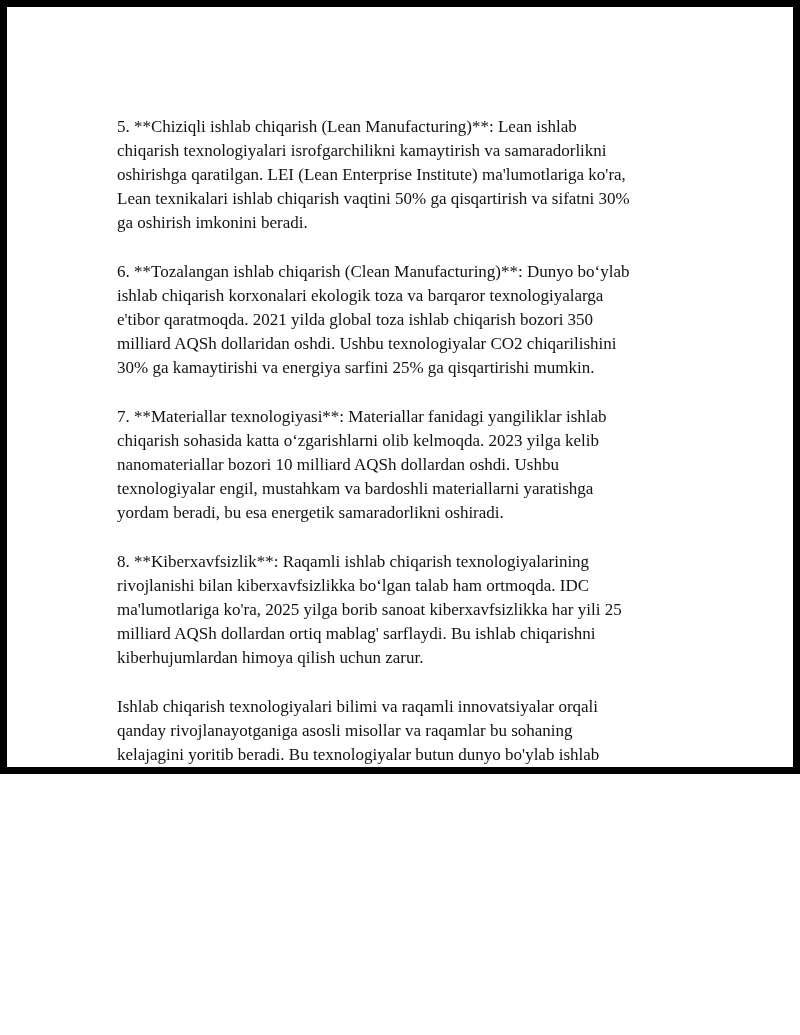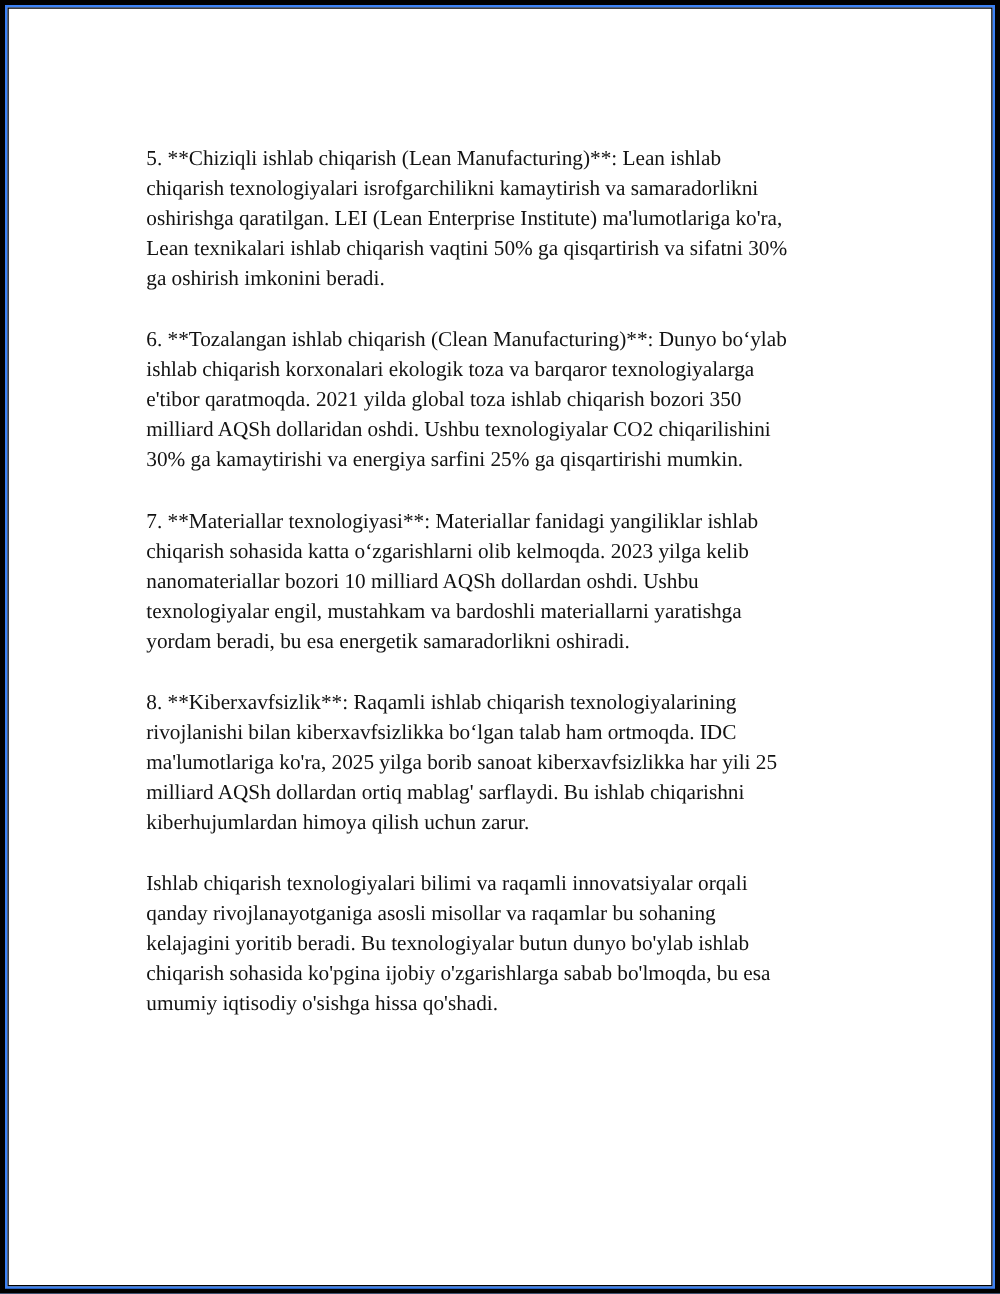--- a/index.html
+++ b/index.html
@@ -8,25 +8,25 @@
     background: #ffffff;
   }
   body {
     width: 800px;
     height: 1035px;
     font-family: "Liberation Serif", serif;
   }
   .page {
     position: relative;
     width: 800px;
-    height: 1035px;
+    height: 774px;
     box-sizing: border-box;
     border: 4px solid #000000;
     padding: 2px;
-    background: #3b82f6;
+    background: #000000;
   }
   .page-inner {
     width: 100%;
     height: 100%;
     box-sizing: border-box;
     border: 1px solid #000000;
     padding: 108px 30px 0 110px;
     overflow: hidden;
     background: #ffffff;
   }

